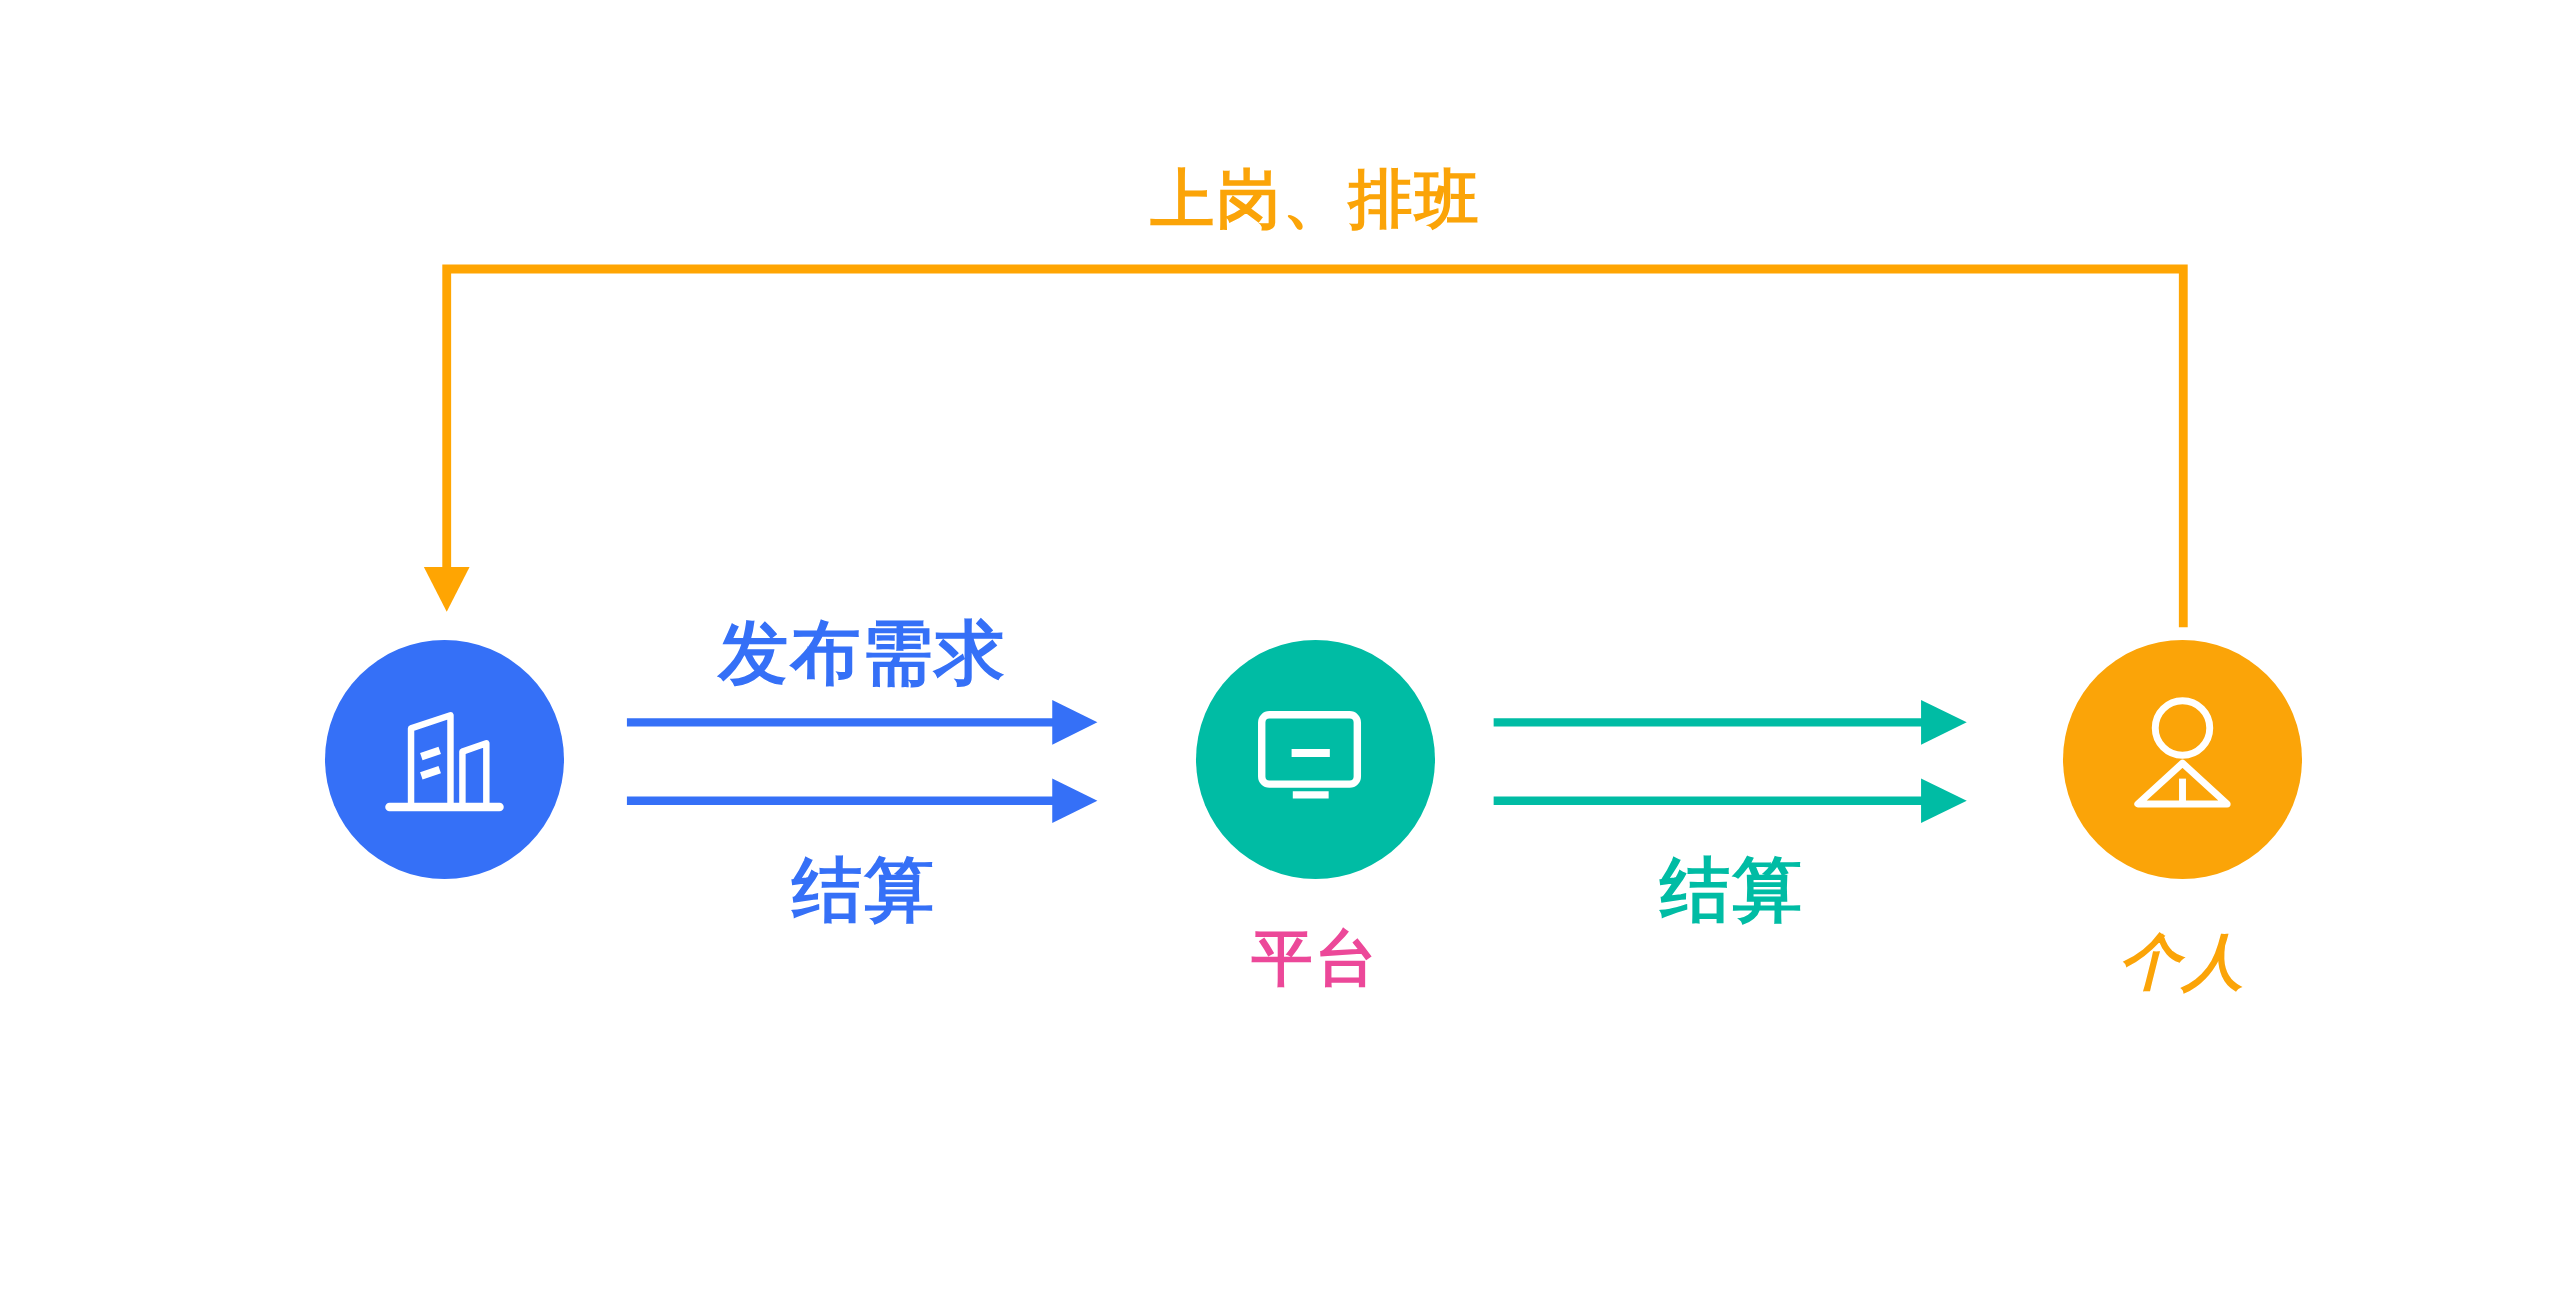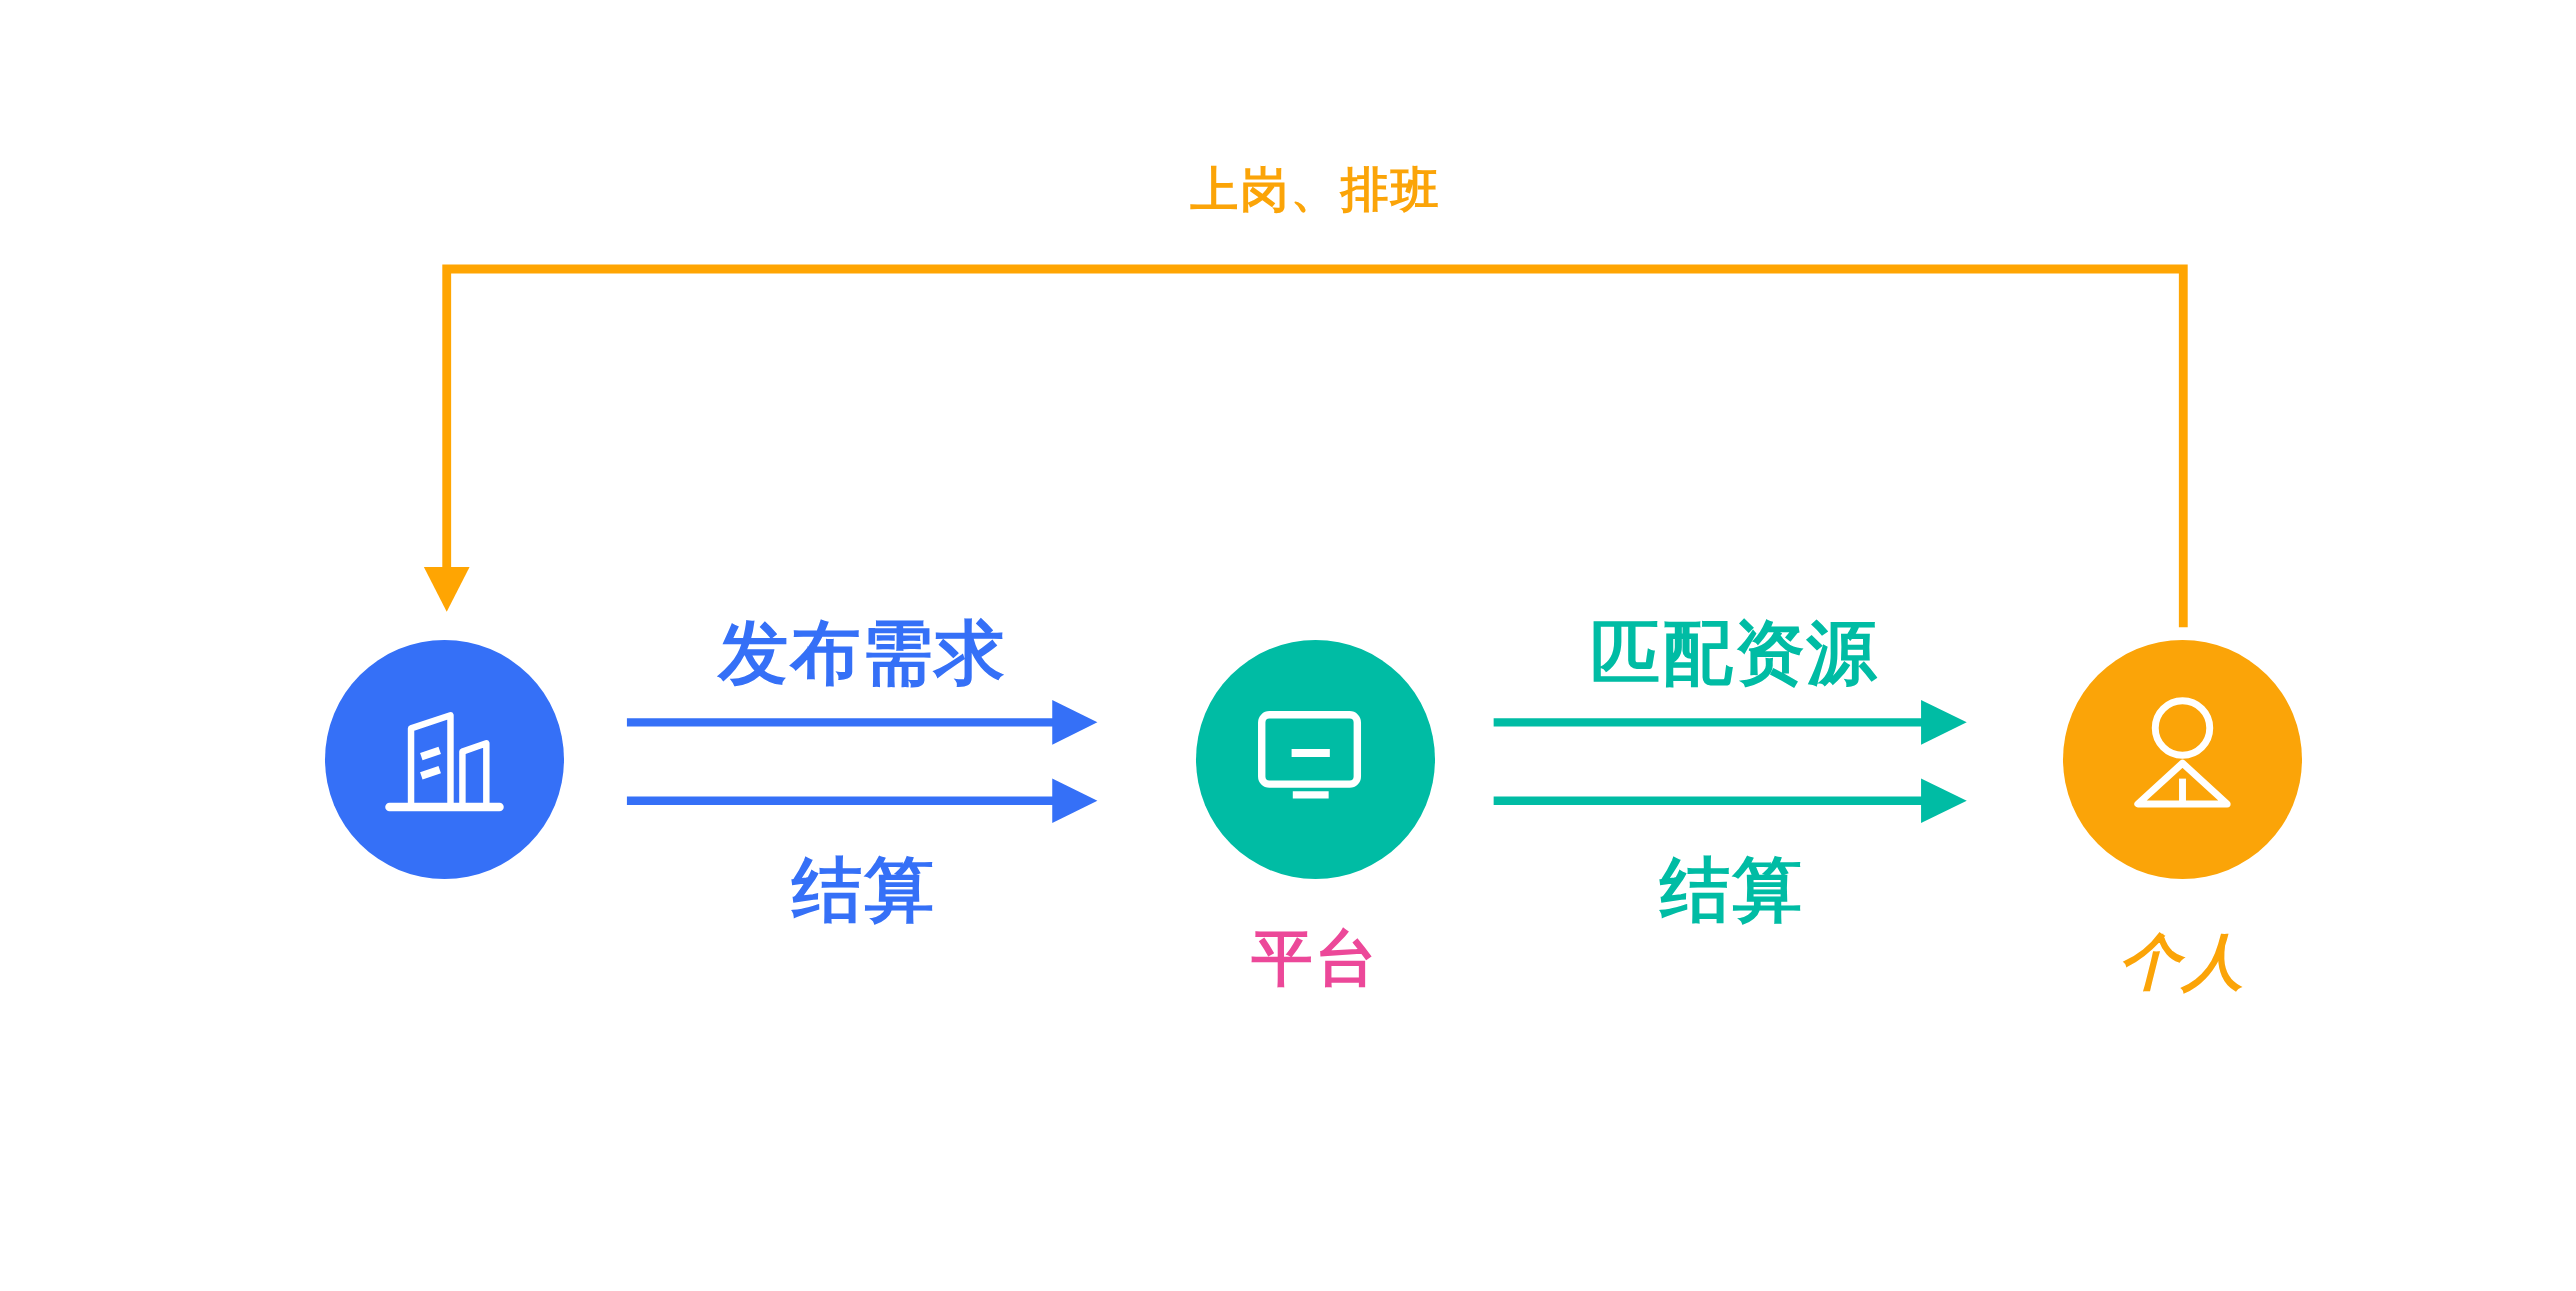--- a/index.html
+++ b/index.html
@@ -51,21 +51,21 @@
     font-size: 70px;
     font-weight: 700;
     letter-spacing: 2.1px;
     line-height: 1.1;
     white-space: nowrap;
   }
   #label-publish     { left: 655px; top: 615px; width: 415px; }
   #label-settle-blue { left: 708px; top: 852px; width: 312px; }
   #label-match       { left: 1527px; top: 615px; width: 415px; }
   #label-settle-teal { left: 1576px; top: 852px; width: 312px; }
-  #label-onboard     { left: 1004px; top: 164px;  width: 623px; font-size: 48px; }
+  #label-onboard     { left: 1004px; top: 164px;  width: 623px; font-size: 64px; }
 </style>
 </head>
 <body>
 
 <div class="stage">
 
   <svg class="arrow-layer" viewBox="0 0 4960 2486">
 
     <g>
       <polyline points="4204,1208 4204,518 860,518 860,1094" fill="none" stroke-width="17" stroke-linejoin="miter" stroke="#FFA502"></polyline>
@@ -87,21 +87,20 @@
     </g>
     <g>
       <line x1="2876" y1="1542" x2="3701" y2="1542" stroke-width="16" stroke="#00BCA4"></line>
       <polygon points="3699,1499 3787,1542 3699,1585" fill="#00BCA4"></polygon>
     </g>
   </svg>
 
   <div class="flow-label" id="label-onboard" style="color: rgb(251, 164, 8);">上岗、排班</div>
   <div class="flow-label" id="label-publish" style="color: rgb(53, 112, 247);">发布需求</div>
   <div class="flow-label" id="label-settle-blue" style="color: rgb(53, 112, 247);">结算</div>
-  <div class="flow-label" id="label-match" style="color: rgb(0, 188, 164);">匹配资源</div>
   <div class="flow-label" id="label-settle-teal" style="color: rgb(0, 188, 164);">结算</div>
 
   <div class="node-circle" id="hotel-circle" style="background: rgb(53, 112, 247);">
     <svg width="239" height="239" viewBox="0 0 100 100" fill="none" stroke="#FFFFFF">
       <path d="M36,68.5 V37 L52.5,31.5 V68.5" stroke-width="2.7" stroke-linejoin="round" stroke-linecap="round"></path>
       <path d="M40.3,48.8 L48,46.2" stroke-width="3.2"></path>
       <path d="M40.3,56.8 L48,54.2" stroke-width="3.2"></path>
       <path d="M57.5,68.5 V46.7 L67.5,43.2 V68.5" stroke-width="2.7" stroke-linejoin="round" stroke-linecap="round"></path>
       <path d="M27,69.9 H73" stroke-width="3.6" stroke-linecap="round"></path>
     </svg>

